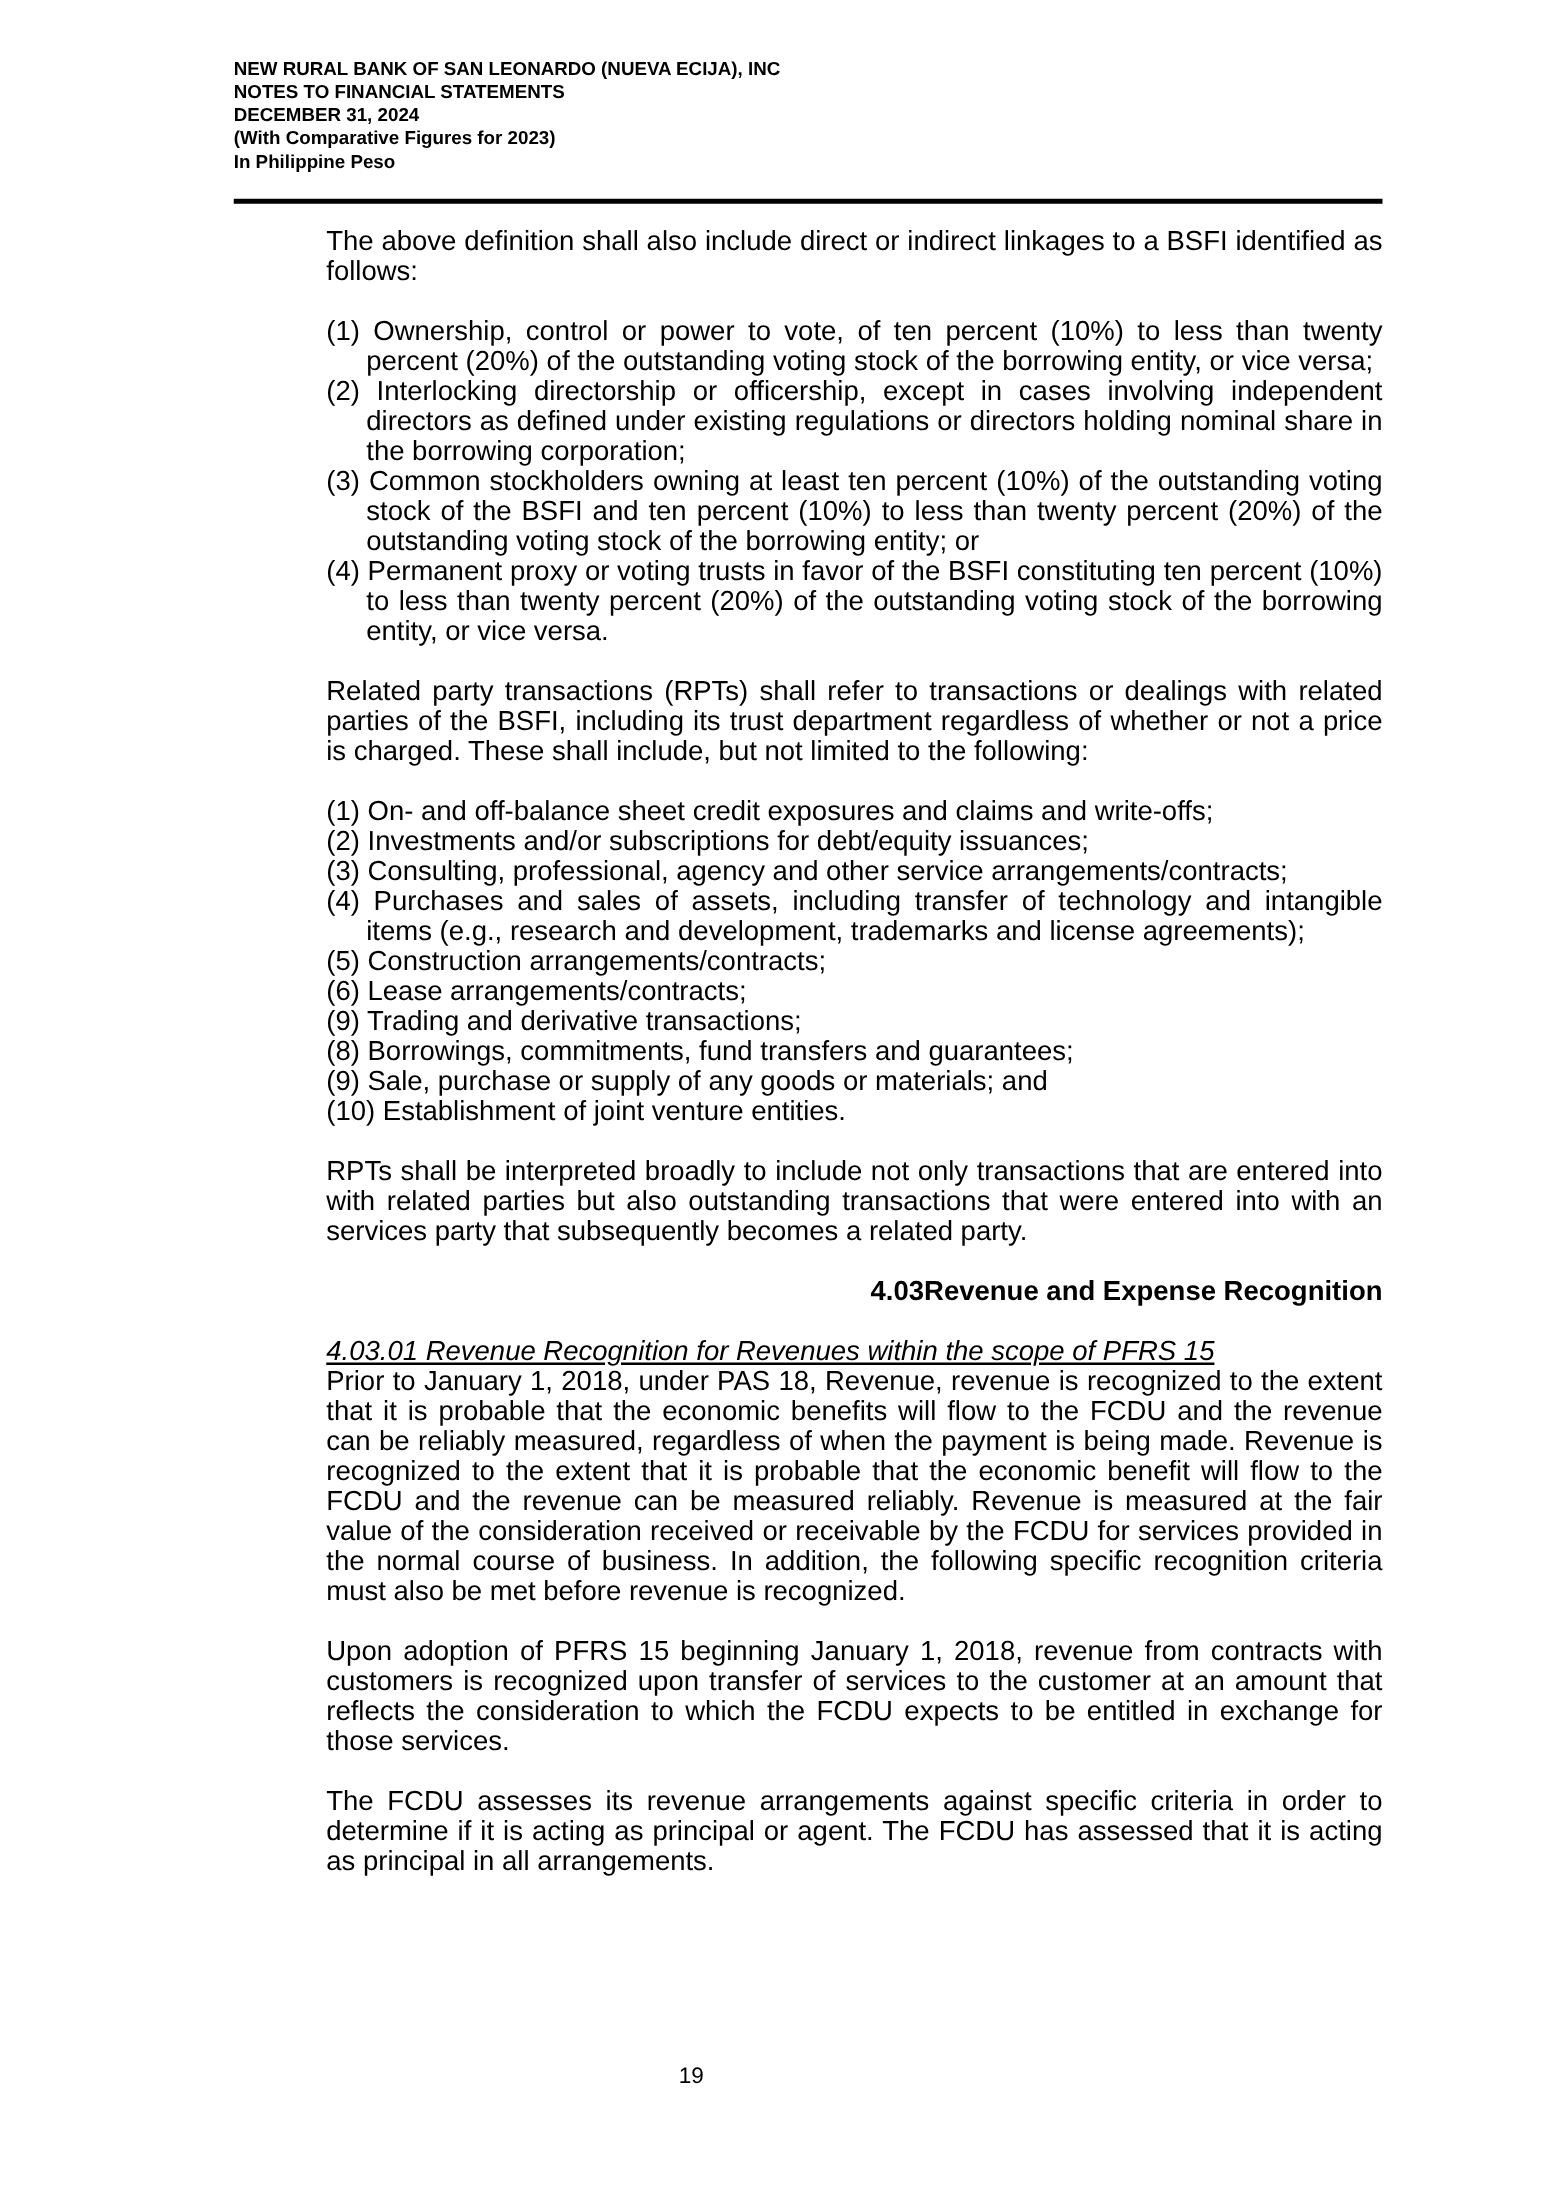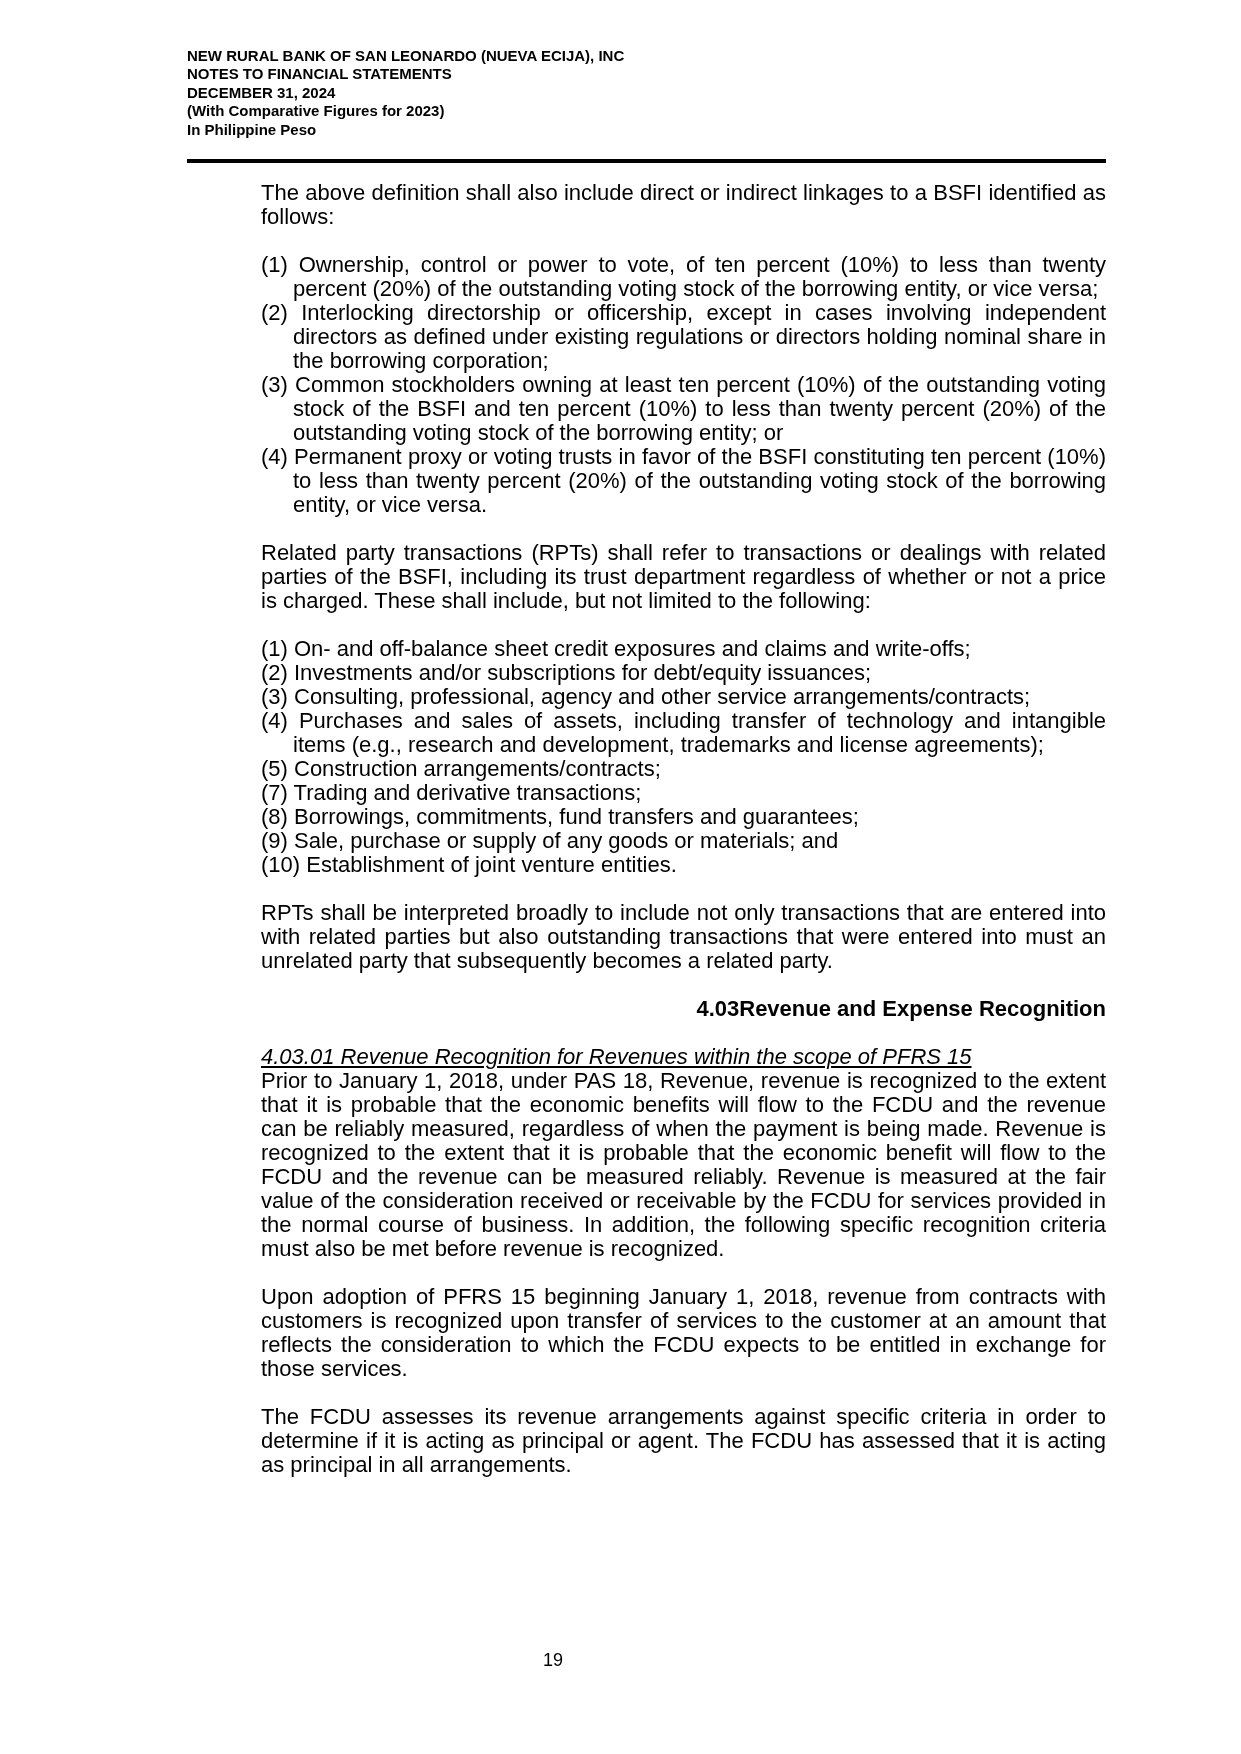--- a/index.html
+++ b/index.html
@@ -95,27 +95,28 @@
     </div>
 
     <div class="para">Related party transactions (RPTs) shall refer to transactions or dealings with related parties of the BSFI, including its trust department regardless of whether or not a price is charged. These shall include, but not limited to the following:</div>
 
     <div class="num-list">
       <div class="list-item">(1) On- and off-balance sheet credit exposures and claims and write-offs;</div>
       <div class="list-item">(2) Investments and/or subscriptions for debt/equity issuances;</div>
       <div class="list-item">(3) Consulting, professional, agency and other service arrangements/contracts;</div>
       <div class="list-item">(4) Purchases and sales of assets, including transfer of technology and intangible items (e.g., research and development, trademarks and license agreements);</div>
       <div class="list-item">(5) Construction arrangements/contracts;</div>
-      <div class="list-item">(7) Trading and derivative transactions;</div>
+      <div class="list-item">(6) Lease arrangements/contracts;</div>
+      <div class="list-item">(9) Trading and derivative transactions;</div>
       <div class="list-item">(8) Borrowings, commitments, fund transfers and guarantees;</div>
       <div class="list-item">(9) Sale, purchase or supply of any goods or materials; and</div>
       <div class="list-item">(10) Establishment of joint venture entities.</div>
     </div>
 
-    <div class="para">RPTs shall be interpreted broadly to include not only transactions that are entered into with related parties but also outstanding transactions that were entered into must an unrelated party that subsequently becomes a related party.</div>
+    <div class="para">RPTs shall be interpreted broadly to include not only transactions that are entered into with related parties but also outstanding transactions that were entered into with an services party that subsequently becomes a related party.</div>
 
     <div class="section-heading">
       <span class="sec-num">4.03</span><span>Revenue and Expense Recognition</span>
     </div>
 
     <div class="subsection-heading">4.03.01 Revenue Recognition for Revenues within the scope of PFRS 15</div>
 
     <div class="para tight-top">Prior to January 1, 2018, under PAS 18, Revenue, revenue is recognized to the extent that it is probable that the economic benefits will flow to the FCDU and the revenue can be reliably measured, regardless of when the payment is being made. Revenue is recognized to the extent that it is probable that the economic benefit will flow to the FCDU and the revenue can be measured reliably. Revenue is measured at the fair value of the consideration received or receivable by the FCDU for services provided in the normal course of business. In addition, the following specific recognition criteria must also be met before revenue is recognized.</div>
 
     <div class="para">Upon adoption of PFRS 15 beginning January 1, 2018, revenue from contracts with customers is recognized upon transfer of services to the customer at an amount that reflects the consideration to which the FCDU expects to be entitled in exchange for those services.</div>

